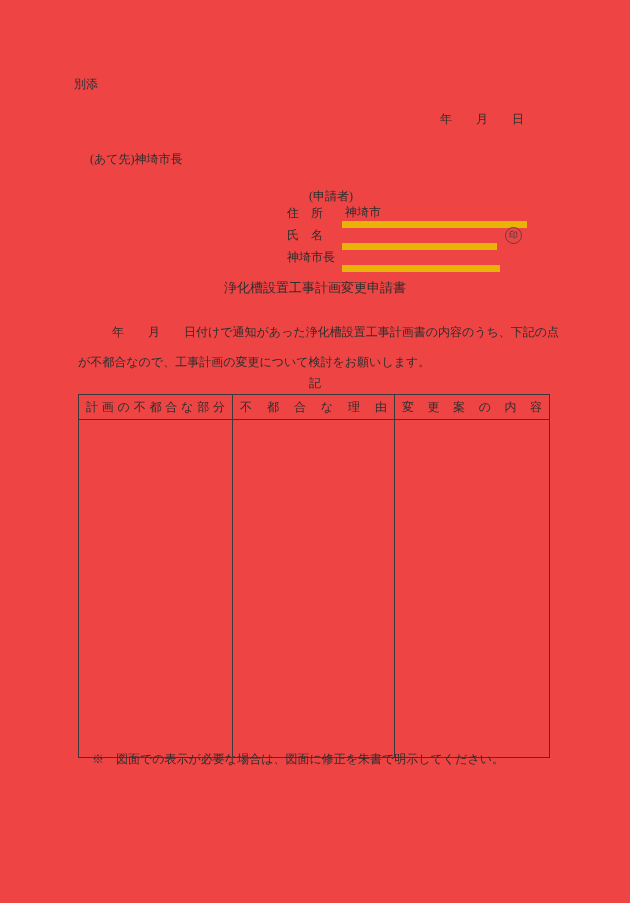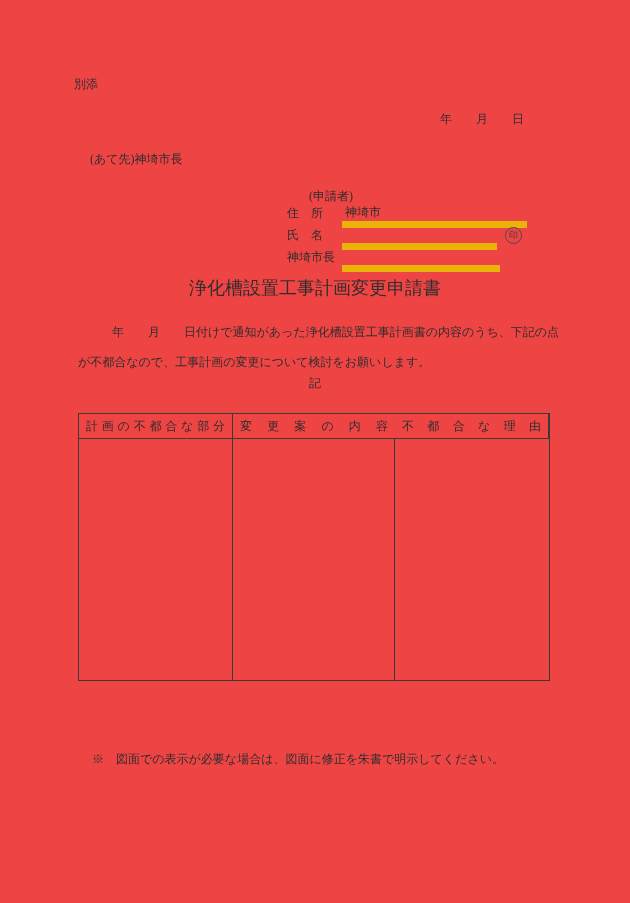--- a/index.html
+++ b/index.html
@@ -23,25 +23,25 @@
     border-bottom:7px solid #eab308;padding-left:3px;box-sizing:content-box;
   }
   .row-address .field-line{width:182px;}
   .row-name .field-line{width:152px;}
   .row-phone .field-line{width:155px;}
   .seal{
     position:absolute;left:505px;top:227px;width:15px;height:15px;
     border:1px solid #4a4a4a;border-radius:50%;
     font-size:9px;line-height:15px;text-align:center;color:#3a3a3a;
   }
-  .doc-title{left:0;right:0;top:281px;text-align:center;font-size:18px;}
+  .doc-title{left:0;right:0;top:281px;text-align:center;font-size:13px;}
   .doc-body{left:78px;top:317px;width:486px;line-height:30px;text-indent:34px;}
   .record-heading{left:0;right:0;top:376px;text-align:center;}
   .plan-table{
-    position:absolute;left:78px;top:413px;width:472px;height:268px;
+    position:absolute;left:78px;top:394px;width:472px;height:364px;
     border:1px solid #3a3a3a;box-sizing:border-box;
     display:grid;grid-template-columns:154px 162px 154px;grid-template-rows:25px 1fr;
   }
   .cell{box-sizing:border-box;}
   .th{
     border-bottom:1px solid #3a3a3a;padding:5px 7px 0;
     text-align:justify;text-align-last:justify;line-height:15px;
   }
   .col-a,.col-b{border-right:1px solid #3a3a3a;}
   .footnote{left:92px;top:752px;}
@@ -77,22 +77,22 @@
   <div class="seal">印</div>
 
   <div class="abs doc-title">浄化槽設置工事計画変更申請書</div>
 
   <div class="abs doc-body">年　　月　　日付けで通知があった浄化槽設置工事計画書の内容のうち、下記の点が不都合なので、工事計画の変更について検討をお願いします。</div>
 
   <div class="abs record-heading">記</div>
 
   <div class="plan-table">
     <div class="cell th col-a">計 画 の 不 都 合 な 部 分</div>
+    <div class="cell th col-b">不 都 合 な 理 由</div>
     <div class="cell th">変 更 案 の 内 容</div>
-    <div class="cell th col-b">不 都 合 な 理 由</div>
     <div class="cell col-a"></div>
     <div class="cell col-b"></div>
     <div class="cell"></div>
   </div>
 
   <div class="abs footnote">※　図面での表示が必要な場合は、図面に修正を朱書で明示してください。</div>
 
 </div>
 
 </body></html>

